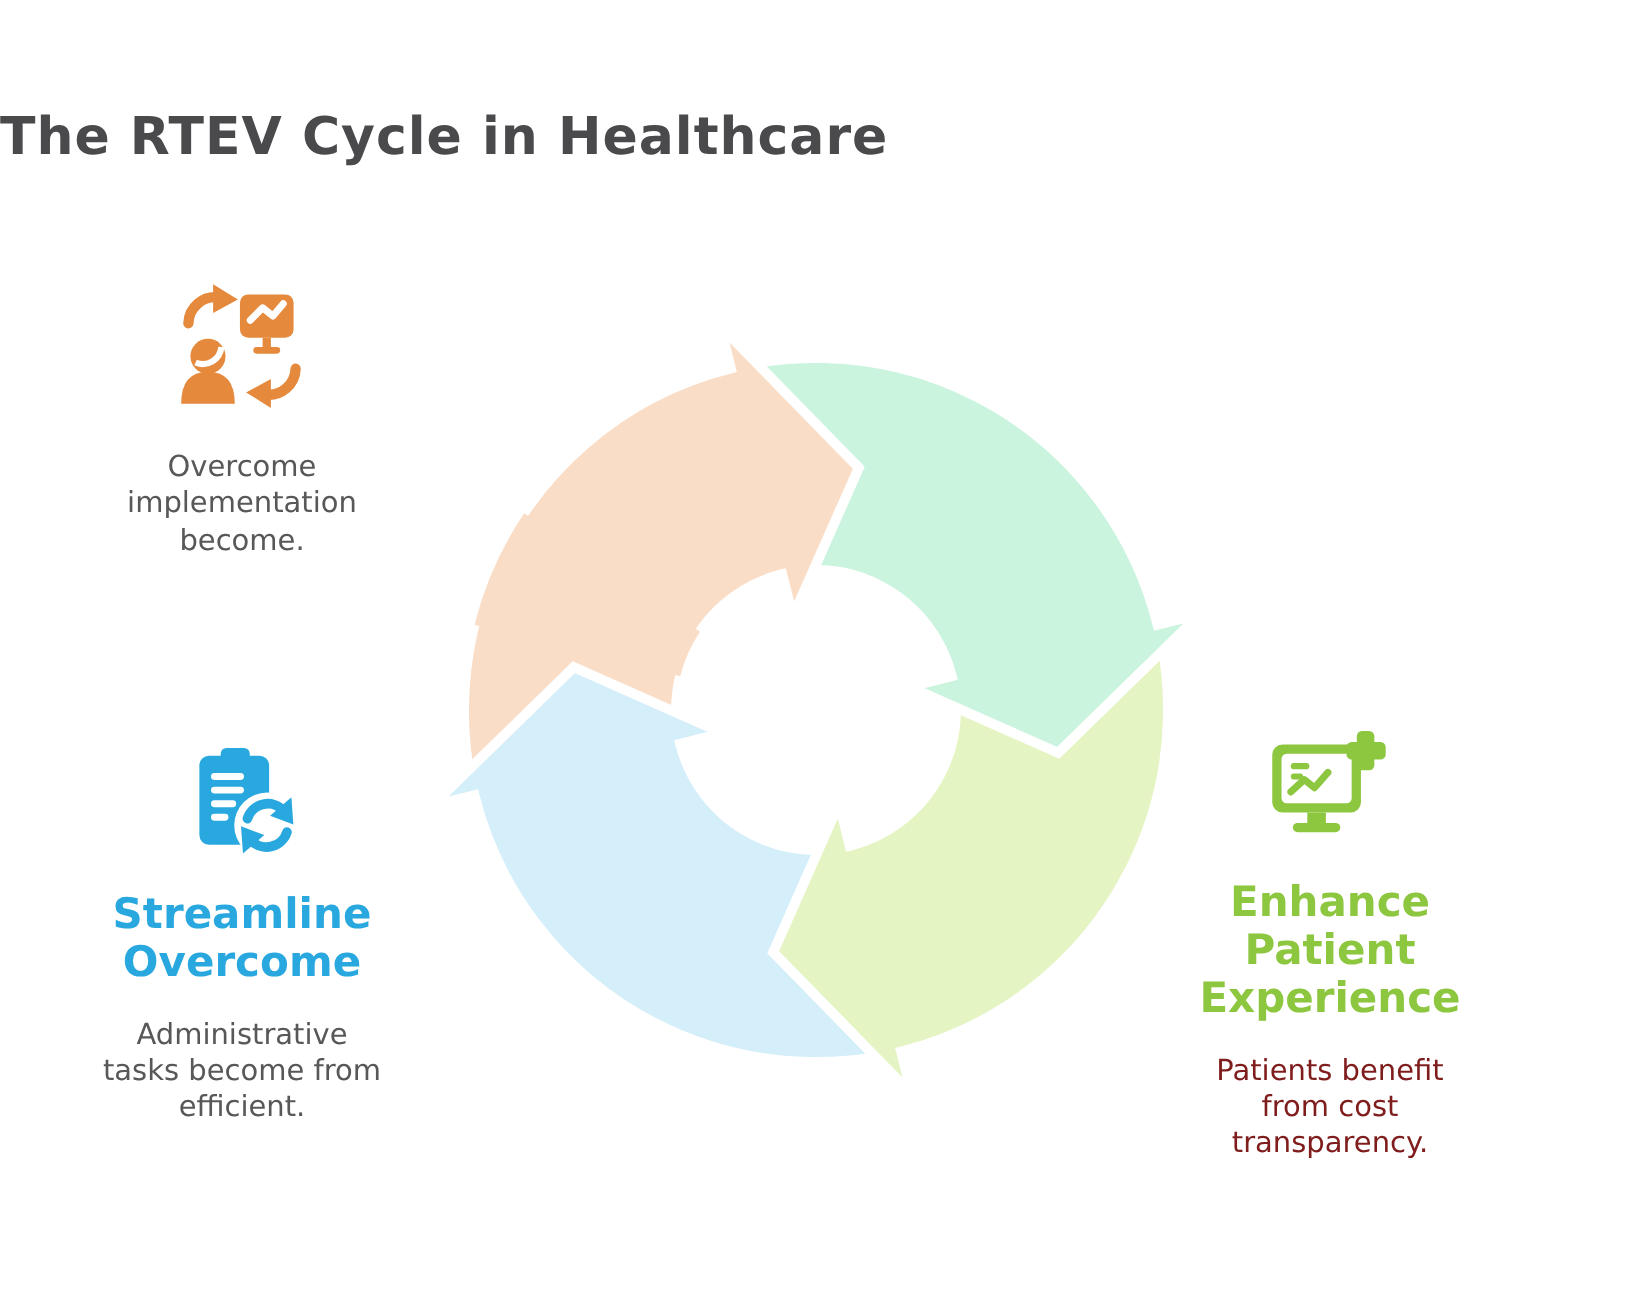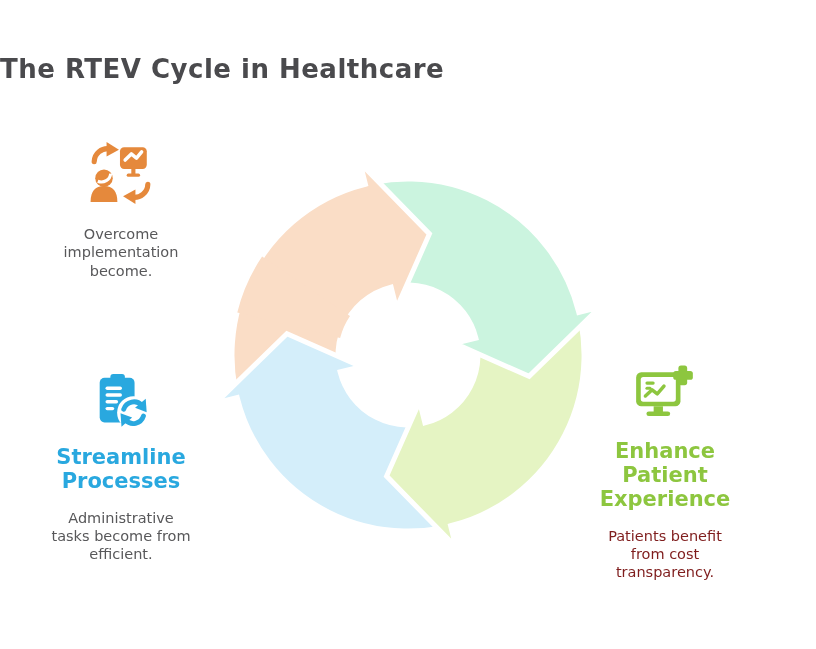--- a/index.html
+++ b/index.html
@@ -83,21 +83,21 @@
         <rect x="16" y="29" width="13" height="3.6" rx="1.8" fill="#fff"></rect>
         <rect x="16" y="36" width="9" height="3.6" rx="1.8" fill="#fff"></rect>
         <circle cx="45" cy="42" r="17" fill="#fff"></circle>
         <path d="M34.8 38.5 A 11 11 0 0 1 53.5 34.5" fill="none" stroke="currentColor" stroke-width="5" stroke-linecap="round"></path>
         <polygon points="57.5,27.5 58.5,41.5 46.5,37"></polygon>
         <path d="M55.2 45.5 A 11 11 0 0 1 36.5 49.5" fill="none" stroke="currentColor" stroke-width="5" stroke-linecap="round"></path>
         <polygon points="32.5,56.5 31.5,42.5 43.5,47"></polygon>
       </svg>
     </div>
     <div class="heading" style="color: rgb(41, 168, 223);">Streamline
-Processes</div>
+Overcome</div>
     <div class="body-text" style="color: rgb(88, 88, 90);">Administrative
 tasks become from
 efficient.</div>
   </div>
 
   <div class="section sec-patient">
     <div class="icon-wrap" style="color: rgb(141, 198, 63);">
       <svg viewBox="0 0 64 64" width="66" height="70" fill="currentColor">
         <rect x="37" y="0" width="23" height="22" rx="5" fill="#fff"></rect>
         <rect x="4" y="8" width="43" height="33" rx="5"></rect>

